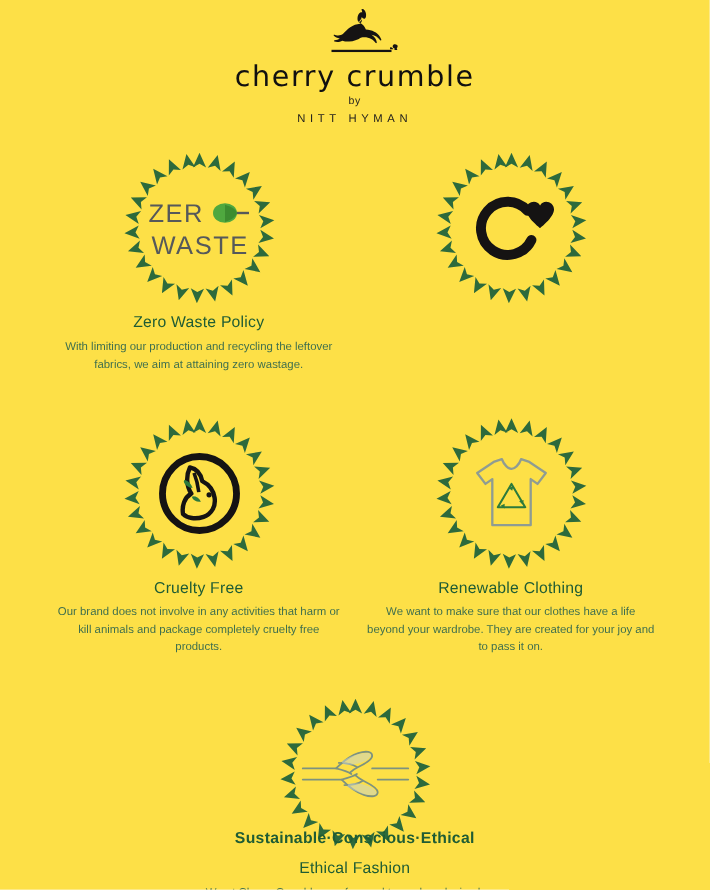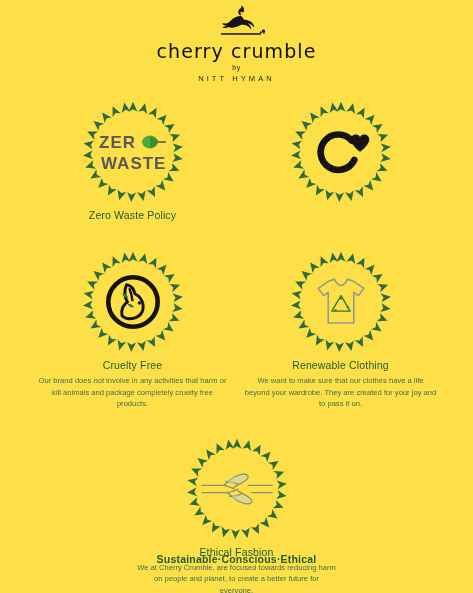--- a/index.html
+++ b/index.html
@@ -69,21 +69,20 @@
     padding: 0 4px;
   }
 
   .badge {
     width: 118px;
     height: 118px;
     position: relative;
     display: flex;
     align-items: center;
     justify-content: center;
-    font-weight: bold;
   }
   .badge svg.wreath {
     position: absolute;
     inset: 0;
     width: 118px;
     height: 118px;
   }
   .badge .emblem {
     position: relative;
     width: 78px;
@@ -237,20 +236,21 @@
             <svg viewBox="0 0 78 52" width="78" height="52">
               <text x="5" y="22" font-family="Liberation Sans, sans-serif" font-size="17" letter-spacing="1" fill="#56595a">ZER</text>
               <ellipse cx="56" cy="16" rx="8" ry="6.5" fill="#4fa83f"></ellipse>
               <path d="M56 10.5 C61 12 63.5 14 64 16 C63.5 18 61 20.5 56 22 Z" fill="#3c8c30"></path>
               <line x1="64" y1="16" x2="72" y2="16" stroke="#56595a" stroke-width="1.6"></line>
               <text x="7" y="43" font-family="Liberation Sans, sans-serif" font-size="17" letter-spacing="1" fill="#56595a">WASTE</text>
             </svg>
           </div>
         </div>
         <div class="cell-title">Zero Waste Policy</div>
+        <div class="cell-desc">With limiting our production and recycling the leftover fabrics, we aim at attaining zero wastage.</div>
       </div>
 
       <div class="cell">
         <div class="badge">
           <svg class="wreath" viewBox="0 0 120 120">
             <g fill="#2d6a3c">
               <g transform="translate(60,60)">
                 <g transform="rotate(0) translate(0,-45)">
                     <path d="M0 -6 L4.5 4 L0 1.5 L-4.5 4 Z"></path>
                   </g>

